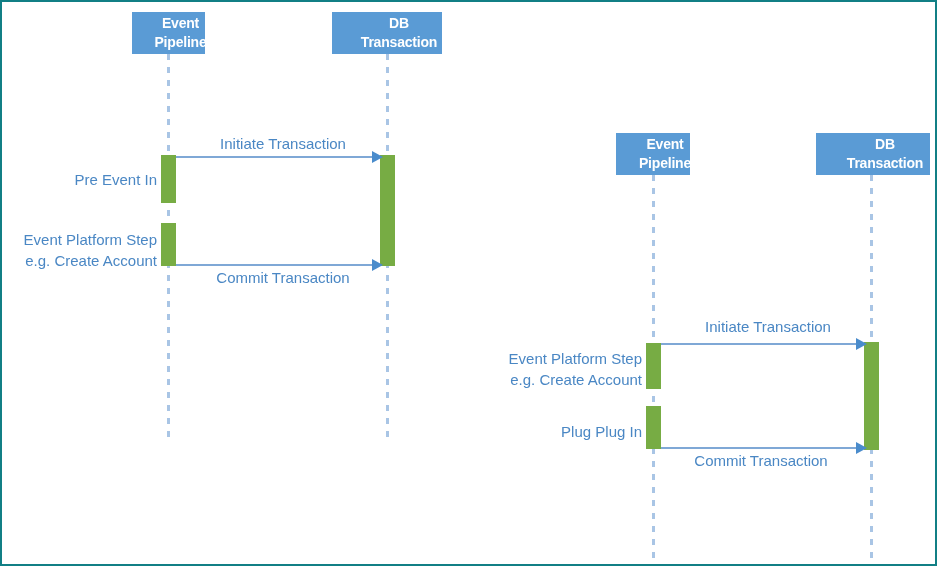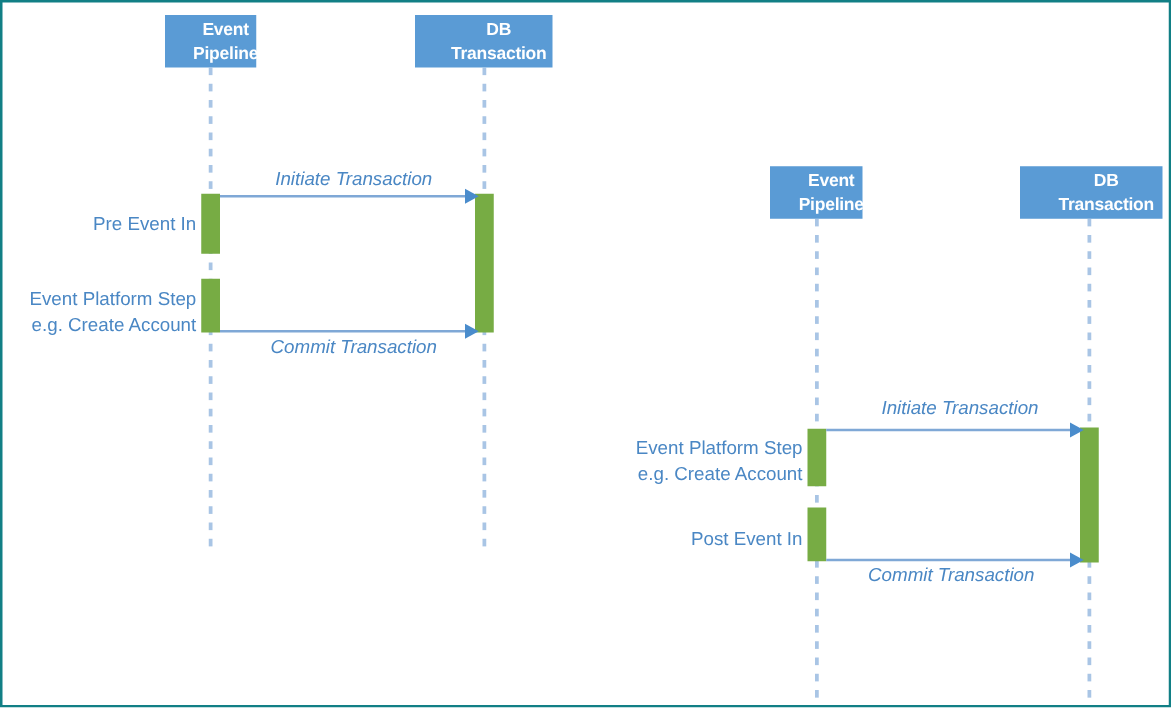--- a/index.html
+++ b/index.html
@@ -80,21 +80,20 @@
     white-space: nowrap;
   }
   .msg-label {
     position: absolute;
     color: #4a87c4;
     font-size: 15px;
     line-height: 19px;
     text-align: center;
     white-space: nowrap;
     transform: translateX(-50%);
-    font-style: italic;
   }
 </style>
 </head>
 <body>
 
 <div id="canvas">
 
   <div>
 
     <div class="lifeline" style="left:165px; top:52px; height:387px;"></div>
@@ -159,18 +158,18 @@
     <div class="msg-line" style="left:659px; top:445px; width:203px;"></div>
     <div class="msg-head" style="left:854px; top:440px;"></div>
     <div class="msg-label" style="left:759px; top:449px;">Commit Transaction</div>
 
     <div class="side-label" style="left:485px; top:346px; width:155px;">
       <div>Event Platform Step</div>
       <div>e.g. Create Account</div>
     </div>
 
     <div class="side-label" style="left:485px; top:419px; width:155px;">
-      <span>Post Event In</span>
+      <span>Plug Plug In</span>
     </div>
 
   </div>
 
 </div>
 
 </body></html>

